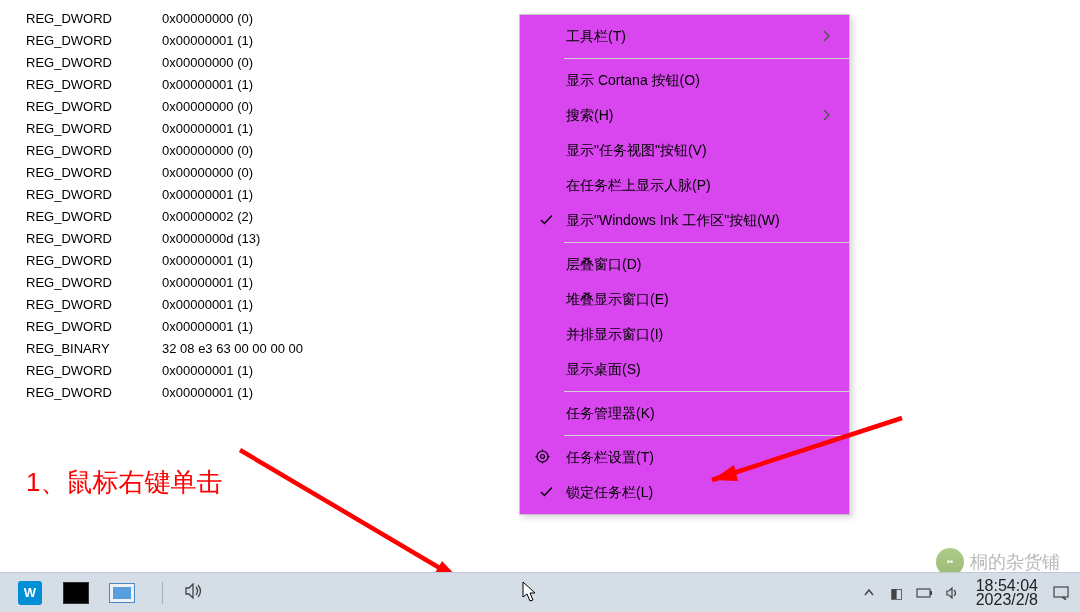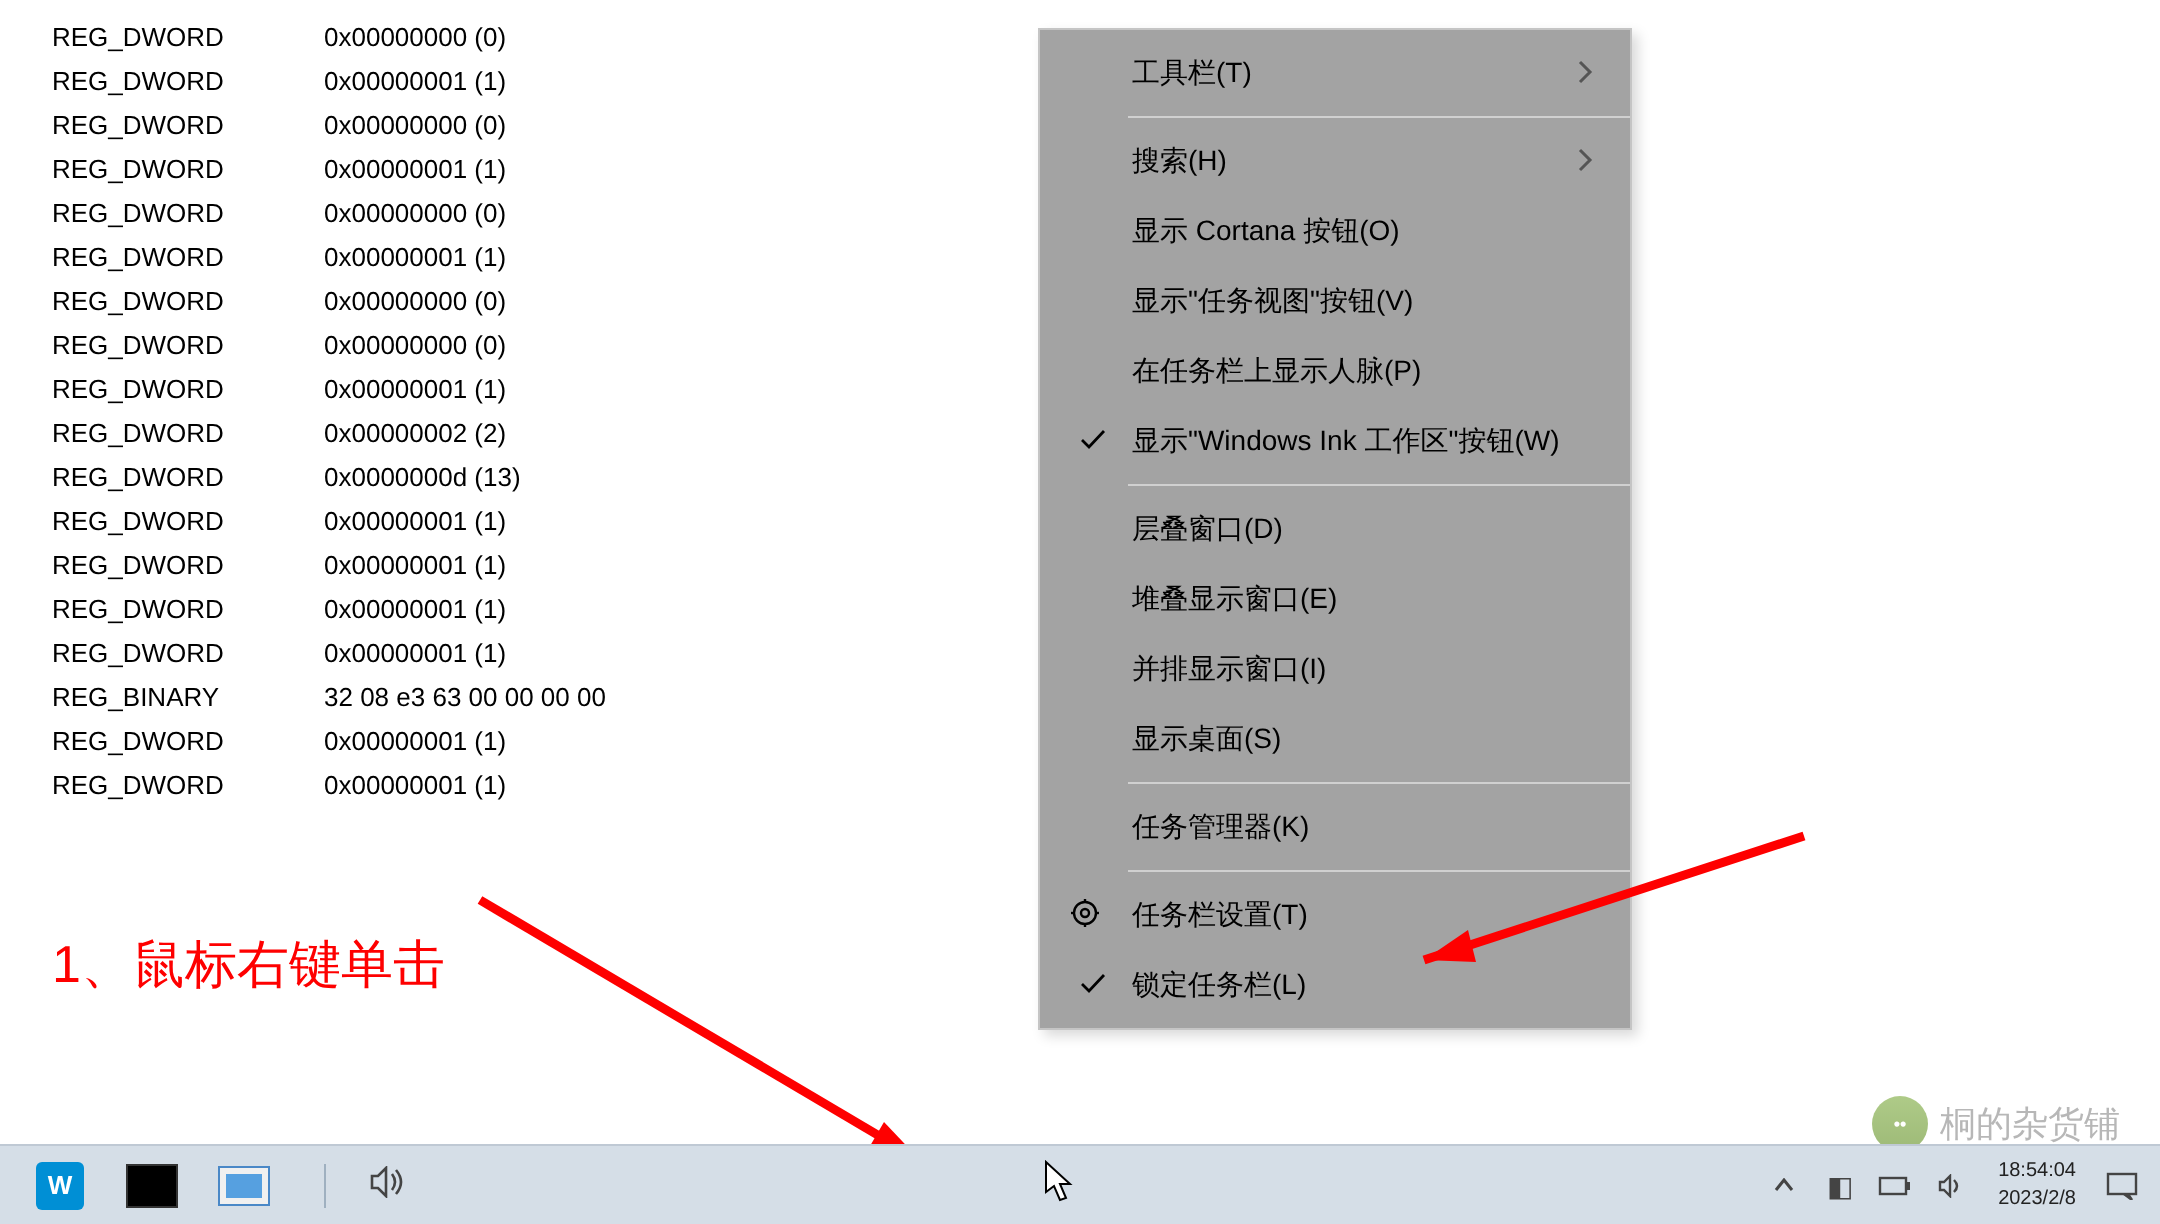--- a/index.html
+++ b/index.html
@@ -39,22 +39,22 @@
       color: #fe0000;
     }
     .arrow1 {
       position: absolute;
       pointer-events: none;
     }
     .context-menu {
       position: absolute;
       left: 519px;
       top: 14px;
-      width: 297px;
-      background: #a3a3a3;
+      width: 331px;
+      background: #d946ef;
       border: 1px solid #c5c5c5;
       box-shadow: 3px 3px 6px rgba(0,0,0,0.15);
       z-index: 10;
       padding: 4px 0;
     }
     .menu-item {
       height: 35px;
       display: flex;
       align-items: center;
       padding-left: 46px;
@@ -131,21 +131,21 @@
       align-items: center;
       gap: 6px;
     }
     .tray-icon {
       width: 22px; height: 22px;
       display: flex; align-items: center; justify-content: center;
       color: #444; font-size: 14px;
     }
     .clock {
       text-align: center;
-      font-size: 10px;
+      font-size: 16px;
       color: #222;
       line-height: 14px;
       padding: 0 6px;
     }
     .cursor {
       position: absolute;
       left: 522px;
       bottom: 4px;
       font-size: 20px;
       z-index: 20;
@@ -261,29 +261,29 @@
   <div class="menu-item">
     <span>工具栏(T)</span>
     <span class="chevron">
       <svg width="8" height="12" viewBox="0 0 8 12">
           <path d="M1 1 L6 6 L1 11" stroke="#555" stroke-width="1.5" fill="none"></path>
         </svg>
     </span>
   </div>
   <div class="menu-sep"></div>
   <div class="menu-item">
+    <span>显示 Cortana 按钮(O)</span>
+  </div>
+  <div class="menu-item">
     <span>搜索(H)</span>
     <span class="chevron">
       <svg width="8" height="12" viewBox="0 0 8 12">
           <path d="M1 1 L6 6 L1 11" stroke="#555" stroke-width="1.5" fill="none"></path>
         </svg>
     </span>
-  </div>
-  <div class="menu-item">
-    <span>显示 Cortana 按钮(O)</span>
   </div>
   <div class="menu-item">
     <span>显示"任务视图"按钮(V)</span>
   </div>
   <div class="menu-item">
     <span>在任务栏上显示人脉(P)</span>
   </div>
   <div class="menu-item">
     <span class="check">
       <svg width="13" height="12" viewBox="0 0 13 12">

